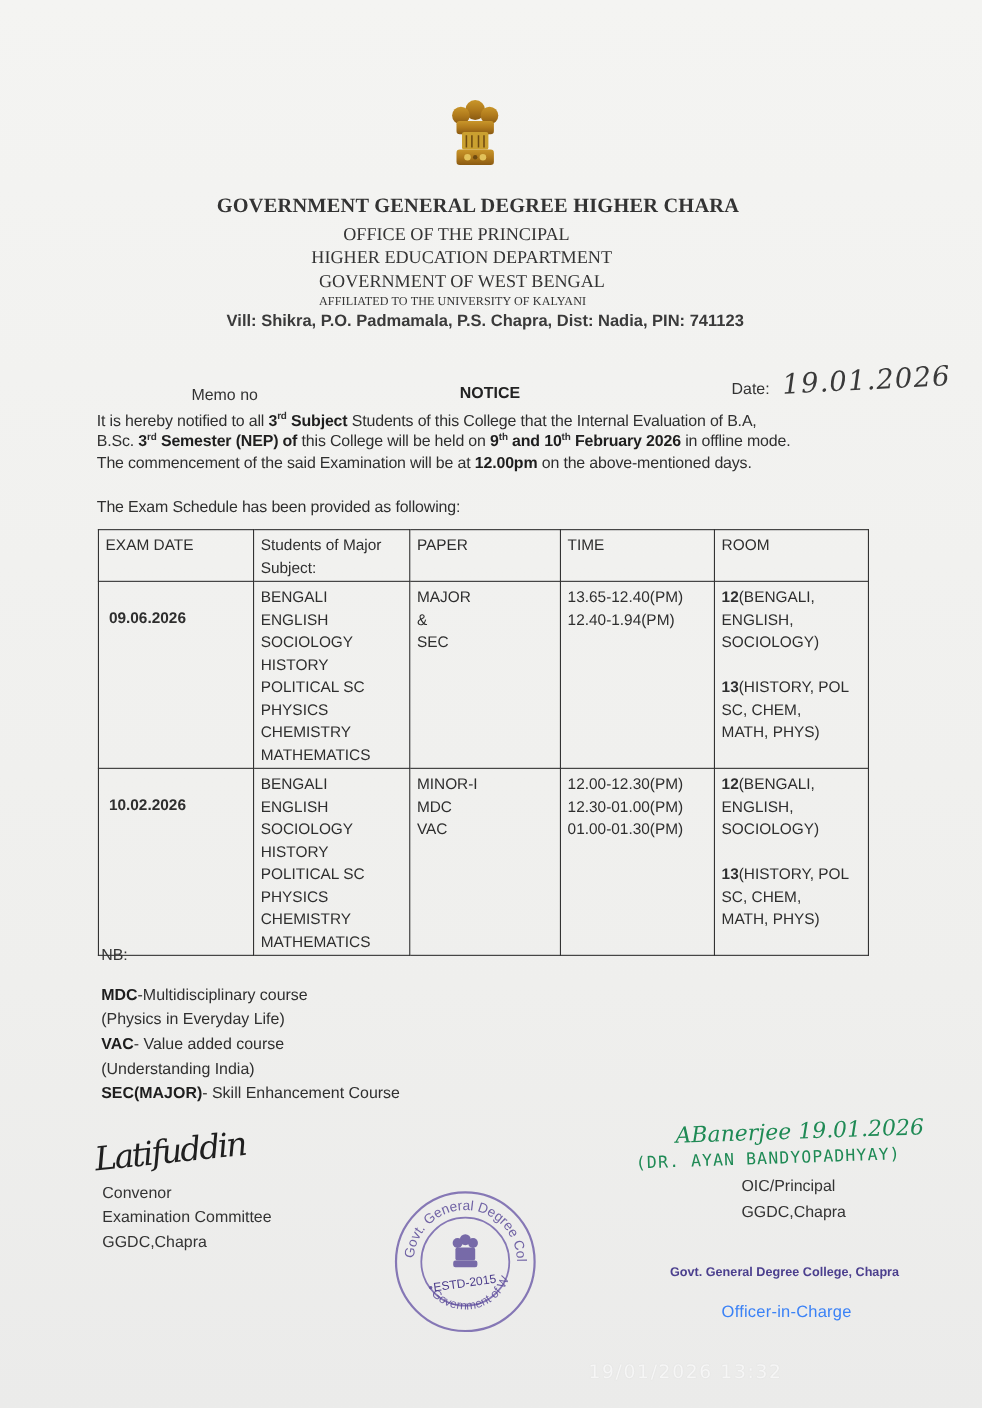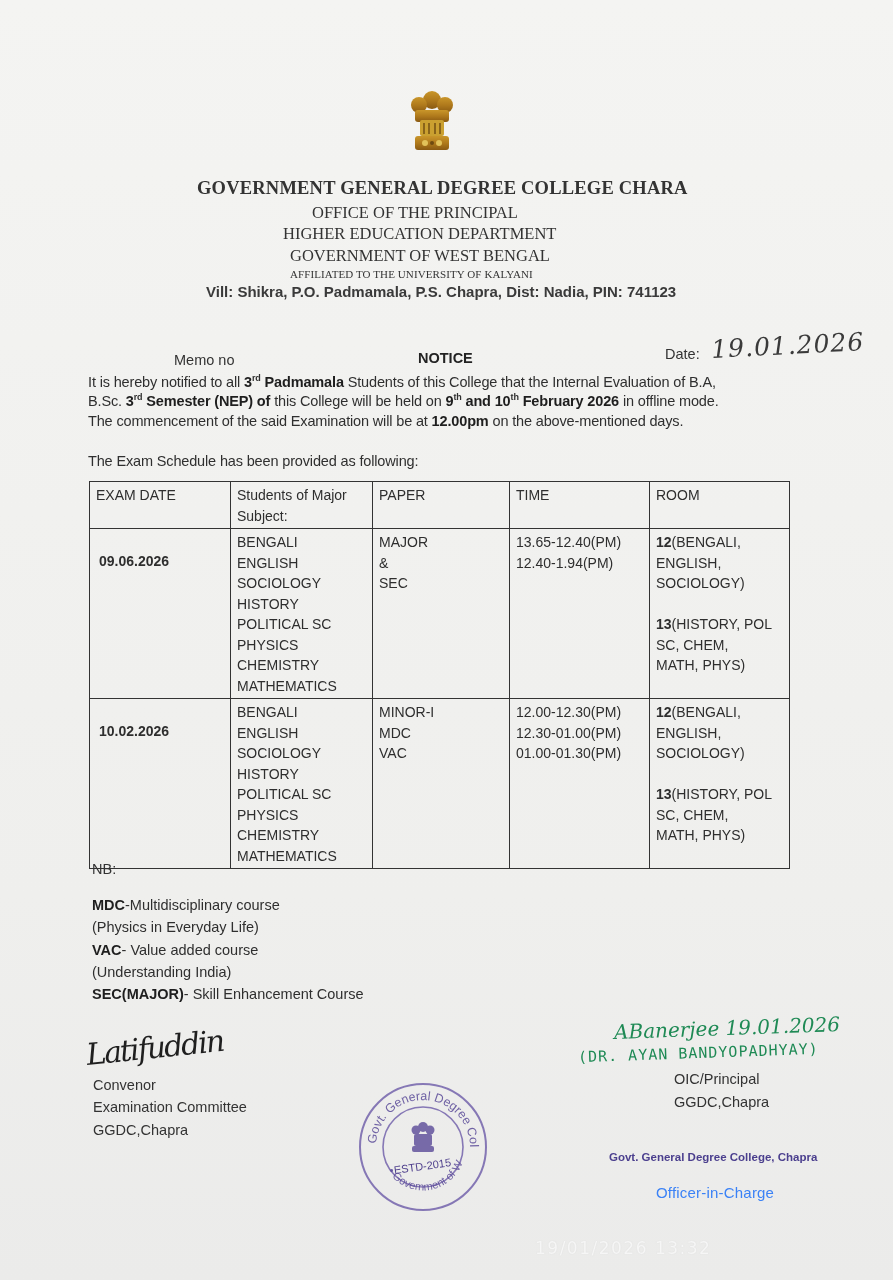--- a/index.html
+++ b/index.html
@@ -98,34 +98,34 @@
     <ellipse cx="38" cy="17" rx="8" ry="8" fill="url(#gold)"></ellipse>
     <rect x="8" y="22" width="34" height="12" rx="3" fill="url(#gold)"></rect>
     <rect x="13" y="32" width="24" height="16" rx="2" fill="#caa030"></rect>
     <path d="M17 35 L17 46 M22 35 L22 46 M28 35 L28 46 M33 35 L33 46" stroke="#6e4a10" stroke-width="1.4"></path>
     <rect x="8" y="48" width="34" height="14" rx="3" fill="url(#gold)"></rect>
     <circle cx="18" cy="55" r="3" fill="#e2c25a"></circle>
     <circle cx="32" cy="55" r="3" fill="#e2c25a"></circle>
     <circle cx="25" cy="55" r="2" fill="#6e4a10"></circle>
   </svg>
 
-  <div class="lh lh-1">GOVERNMENT GENERAL DEGREE COLLEGE CHARA</div>
+  <div class="lh lh-1">GOVERNMENT GENERAL DEGREE HIGHER CHARA</div>
   <div class="lh lh-2">OFFICE OF THE PRINCIPAL</div>
   <div class="lh lh-3">HIGHER EDUCATION DEPARTMENT</div>
   <div class="lh lh-4">GOVERNMENT OF WEST BENGAL</div>
   <div class="lh lh-5">AFFILIATED TO THE UNIVERSITY OF KALYANI</div>
   <div class="lh lh-6">Vill: Shikra, P.O. Padmamala, P.S. Chapra, Dist: Nadia, PIN: 741123</div>
 
   <div class="memo">Memo no</div>
   <div class="notice-title">NOTICE</div>
   <div class="date-label">Date:</div>
   <div class="date-hand">19.01.2026</div>
 
   <div class="para p1">
-    <span>It is hereby notified to all </span><b>3</b><sup>rd</sup><b> Padmamala</b><span> Students of this College that the Internal Evaluation of B.A,</span>
+    <span>It is hereby notified to all </span><b>3</b><sup>rd</sup><b> Subject</b><span> Students of this College that the Internal Evaluation of B.A,</span>
   </div>
   <div class="para p2">
     <span>B.Sc. </span><b>3</b><sup>rd</sup><b> Semester (NEP) of</b><span> this College will be held on </span><b>9</b><sup>th</sup><b> and 10</b><sup>th</sup><b> February 2026</b><span> in offline mode.</span>
   </div>
   <div class="para p3">
     <span>The commencement of the said Examination will be at </span><b>12.00pm</b><span> on the above-mentioned days.</span>
   </div>
   <div class="para p4">The Exam Schedule has been provided as following:</div>
 
   <table class="tbl">

